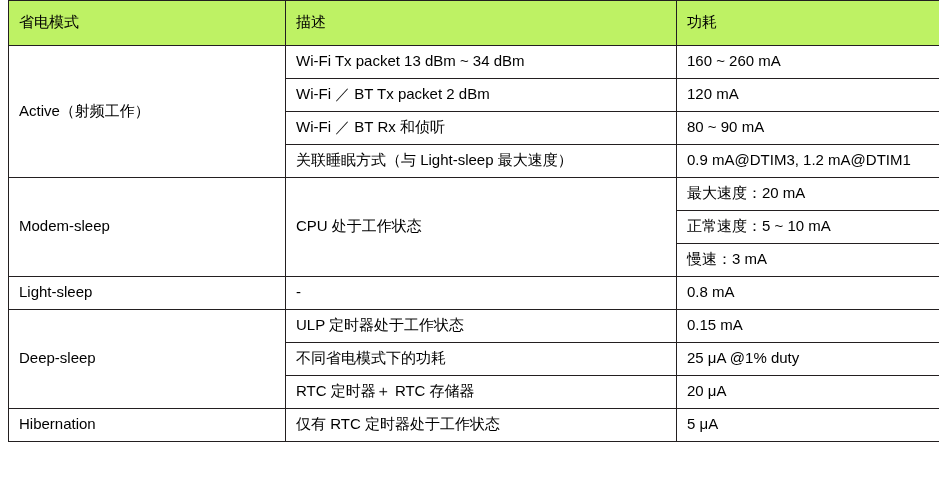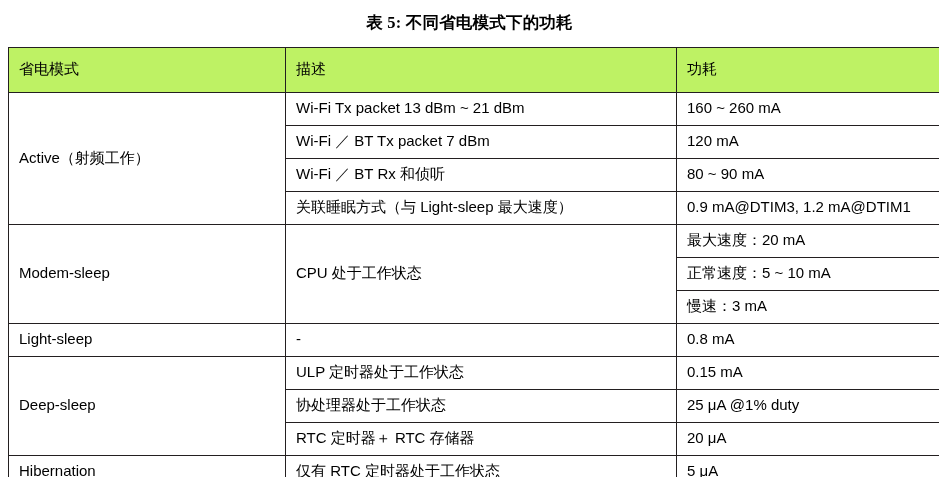--- a/index.html
+++ b/index.html
@@ -56,39 +56,38 @@
     vertical-align: middle;
   }
   .row-h { height: 33px; }
   .dash { letter-spacing: 0; }
 </style>
 </head>
 <body>
 
 <div class="page">
 
-  <div class="caption">表 5: 不同省电模式下的功耗</div>
 
   <table class="power-table">
     <thead>
       <tr>
         <th class="col-mode">省电模式</th>
         <th class="col-desc">描述</th>
         <th class="col-power">功耗</th>
       </tr>
     </thead>
     <tbody>
 
       <tr class="row-h">
         <td class="mode-cell" rowspan="4">Active（射频工作）</td>
-        <td>Wi-Fi Tx packet 13 dBm ~ 21 dBm</td>
+        <td>Wi-Fi Tx packet 13 dBm ~ 34 dBm</td>
         <td>160 ~ 260 mA</td>
       </tr>
       <tr class="row-h">
-        <td>Wi-Fi ／ BT Tx packet 7 dBm</td>
+        <td>Wi-Fi ／ BT Tx packet 2 dBm</td>
         <td>120 mA</td>
       </tr>
       <tr class="row-h">
         <td>Wi-Fi ／ BT Rx 和侦听</td>
         <td>80 ~ 90 mA</td>
       </tr>
       <tr class="row-h">
         <td>关联睡眠方式（与 Light-sleep 最大速度）</td>
         <td>0.9 mA@DTIM3, 1.2 mA@DTIM1</td>
       </tr>
@@ -110,21 +109,21 @@
         <td class="dash">-</td>
         <td>0.8 mA</td>
       </tr>
 
       <tr class="row-h">
         <td class="mode-cell" rowspan="3">Deep-sleep</td>
         <td>ULP 定时器处于工作状态</td>
         <td>0.15 mA</td>
       </tr>
       <tr class="row-h">
-        <td>协处理器处于工作状态</td>
+        <td>不同省电模式下的功耗</td>
         <td>25 μA @1% duty</td>
       </tr>
       <tr class="row-h">
         <td>RTC 定时器＋ RTC 存储器</td>
         <td>20 μA</td>
       </tr>
 
       <tr class="row-h">
         <td class="mode-cell">Hibernation</td>
         <td>仅有 RTC 定时器处于工作状态</td>

